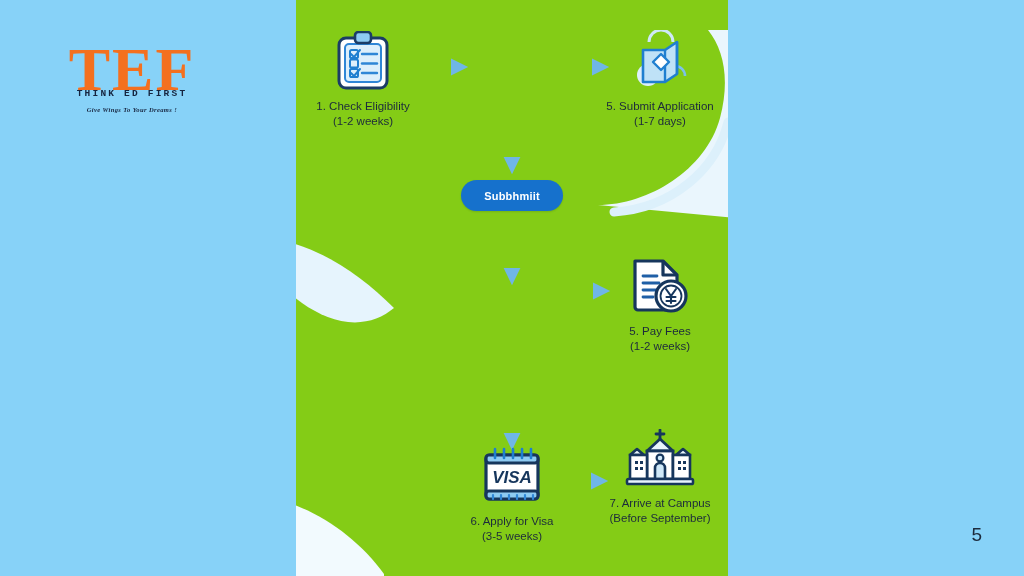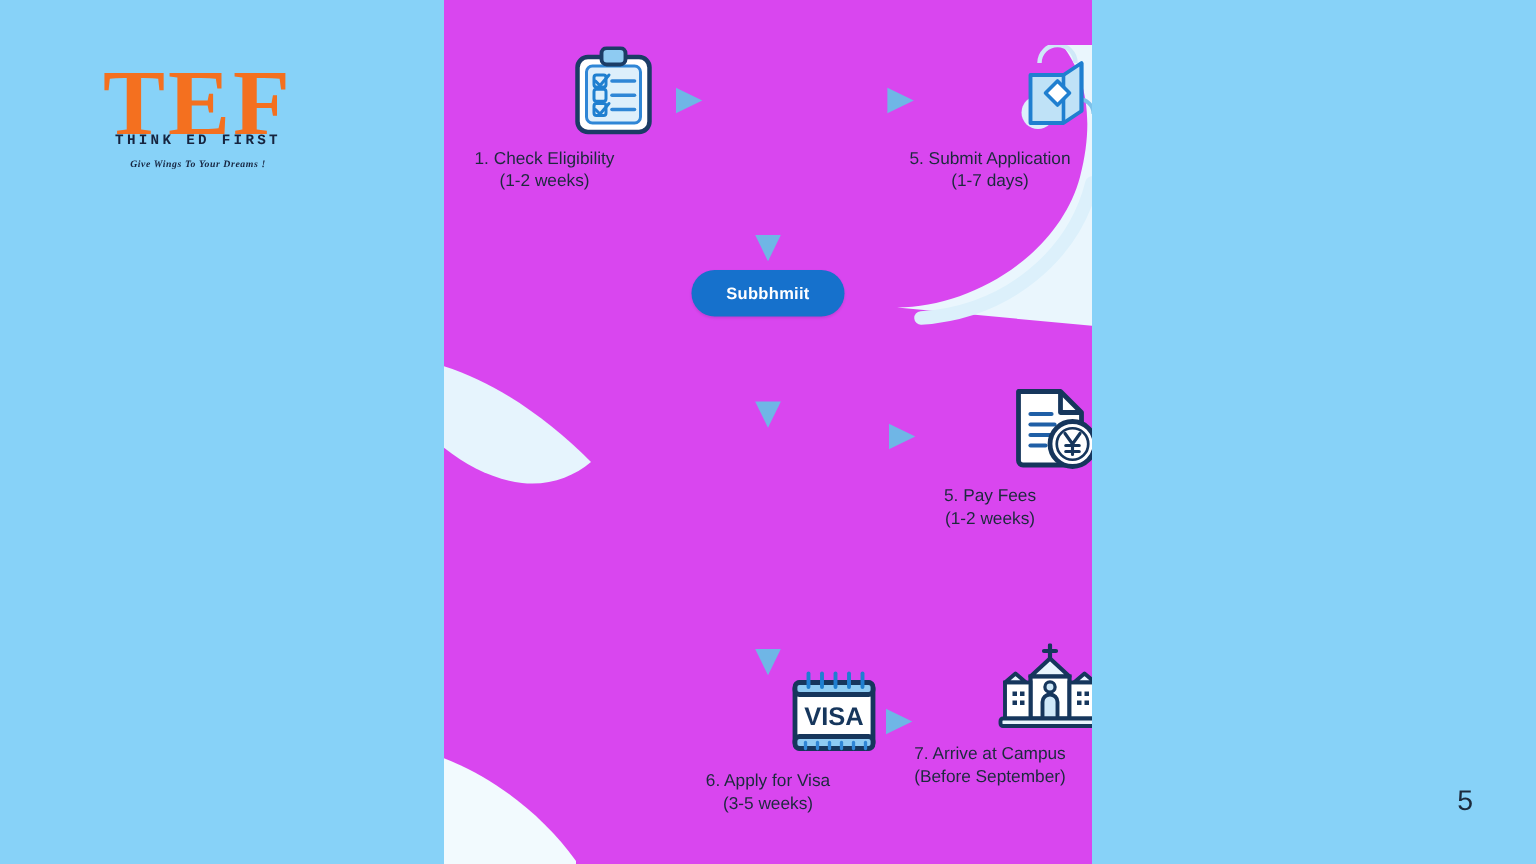--- a/index.html
+++ b/index.html
@@ -72,21 +72,21 @@
     white-space: nowrap;
   }
 
   
   #card {
     position: absolute;
     left: 296px;
     top: 0;
     width: 432px;
     height: 576px;
-    background: #d946ef;
+    background: #84cc16;
     overflow: hidden;
   }
   .swirl {
     position: absolute;
     pointer-events: none;
   }
 
   
   #diagram {
     position: absolute;
@@ -102,21 +102,22 @@
   
   .node {
     position: absolute;
     text-align: center;
     width: 150px;
   }
   .node .glyph {
     height: 62px;
     display: flex;
     align-items: center;
-    justify-content: flex-end;
+    justify-content: center;
+    font-style: italic;
   }
   .node .caption {
     margin-top: 7px;
     font-size: 11.5px;
     line-height: 15px;
     color: #1c2a3c;
     white-space: pre-line;
   }
 
   

